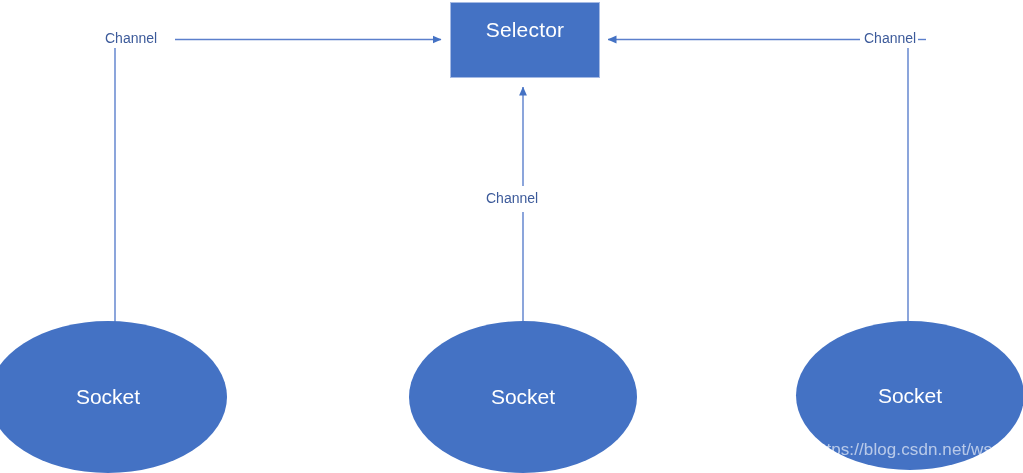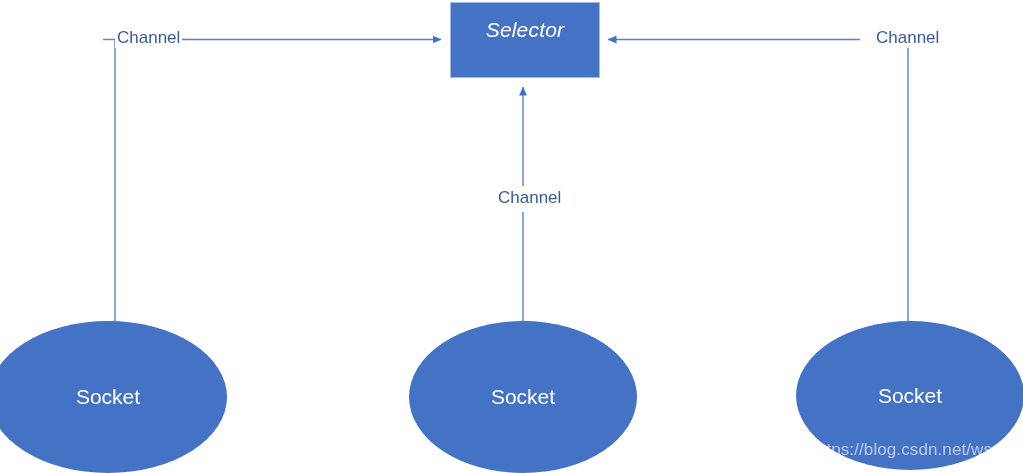--- a/index.html
+++ b/index.html
@@ -41,21 +41,20 @@
     width: 150px;
     height: 56px;
     display: flex;
     align-items: center;
     justify-content: center;
     color: #ffffff;
     font-size: 21px;
     font-family: "Liberation Sans", sans-serif;
     letter-spacing: 0.2px;
     white-space: nowrap;
-    font-style: italic;
   }
 
   
   .socket-shape {
     position: absolute;
     background: #4472C4;
     border-radius: 50%;
   }
   .socket-label {
     position: absolute;
@@ -75,27 +74,26 @@
   #socket-mid-shape   { left: 409px; top: 321px; width: 228px; height: 152px; }
   #socket-mid-label   { left: 409px; top: 321px; width: 228px; height: 152px; }
 
   #socket-right-shape { left: 796px; top: 321px; width: 228px; height: 149px; }
   #socket-right-label { left: 796px; top: 321px; width: 228px; height: 149px; }
 
   
   .channel-label {
     position: absolute;
     color: #3c5a9a;
-    font-size: 17px;
+    font-size: 14px;
     font-family: "Liberation Sans", sans-serif;
     background: #ffffff;
     white-space: nowrap;
     line-height: 20px;
     padding: 0 2px;
-    margin-left: 12px;
   }
   #channel-left  { left: 103px; top: 28px; }
   #channel-right { left: 862px; top: 28px; }
   #channel-mid   { left: 484px; top: 188px; }
 
   
   .watermark {
     position: absolute;
     left: 812px;
     top: 440px;

